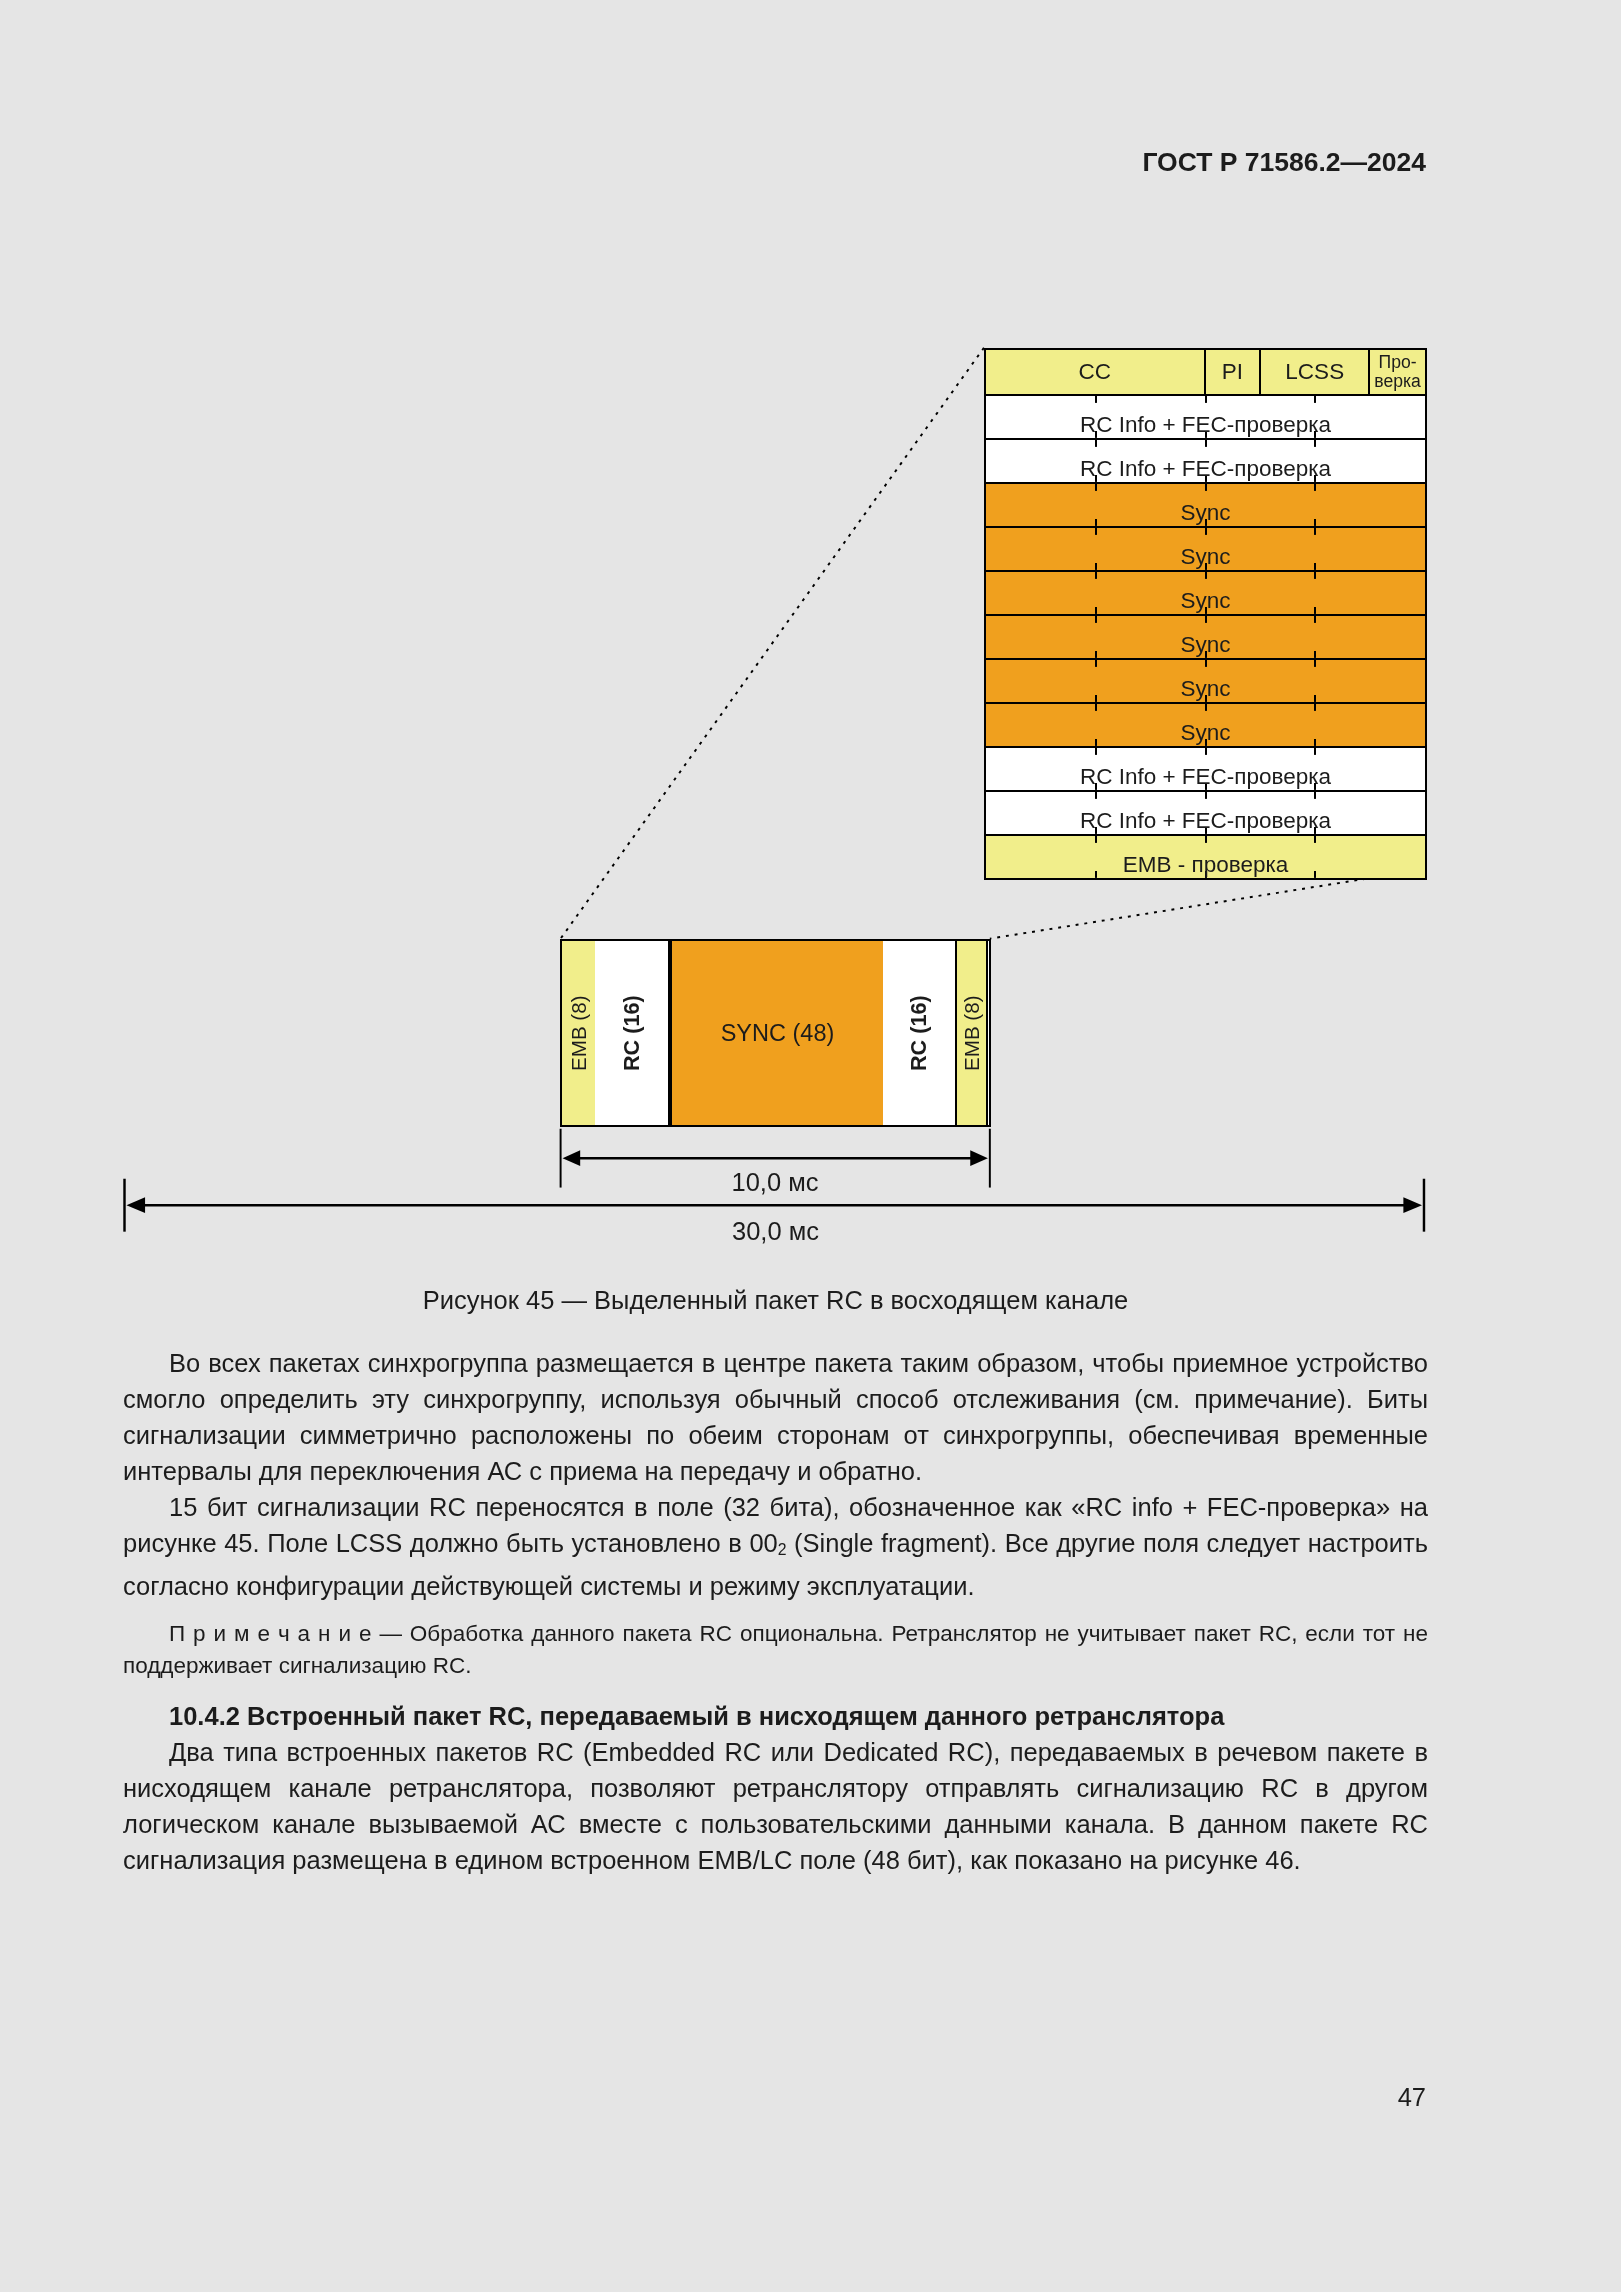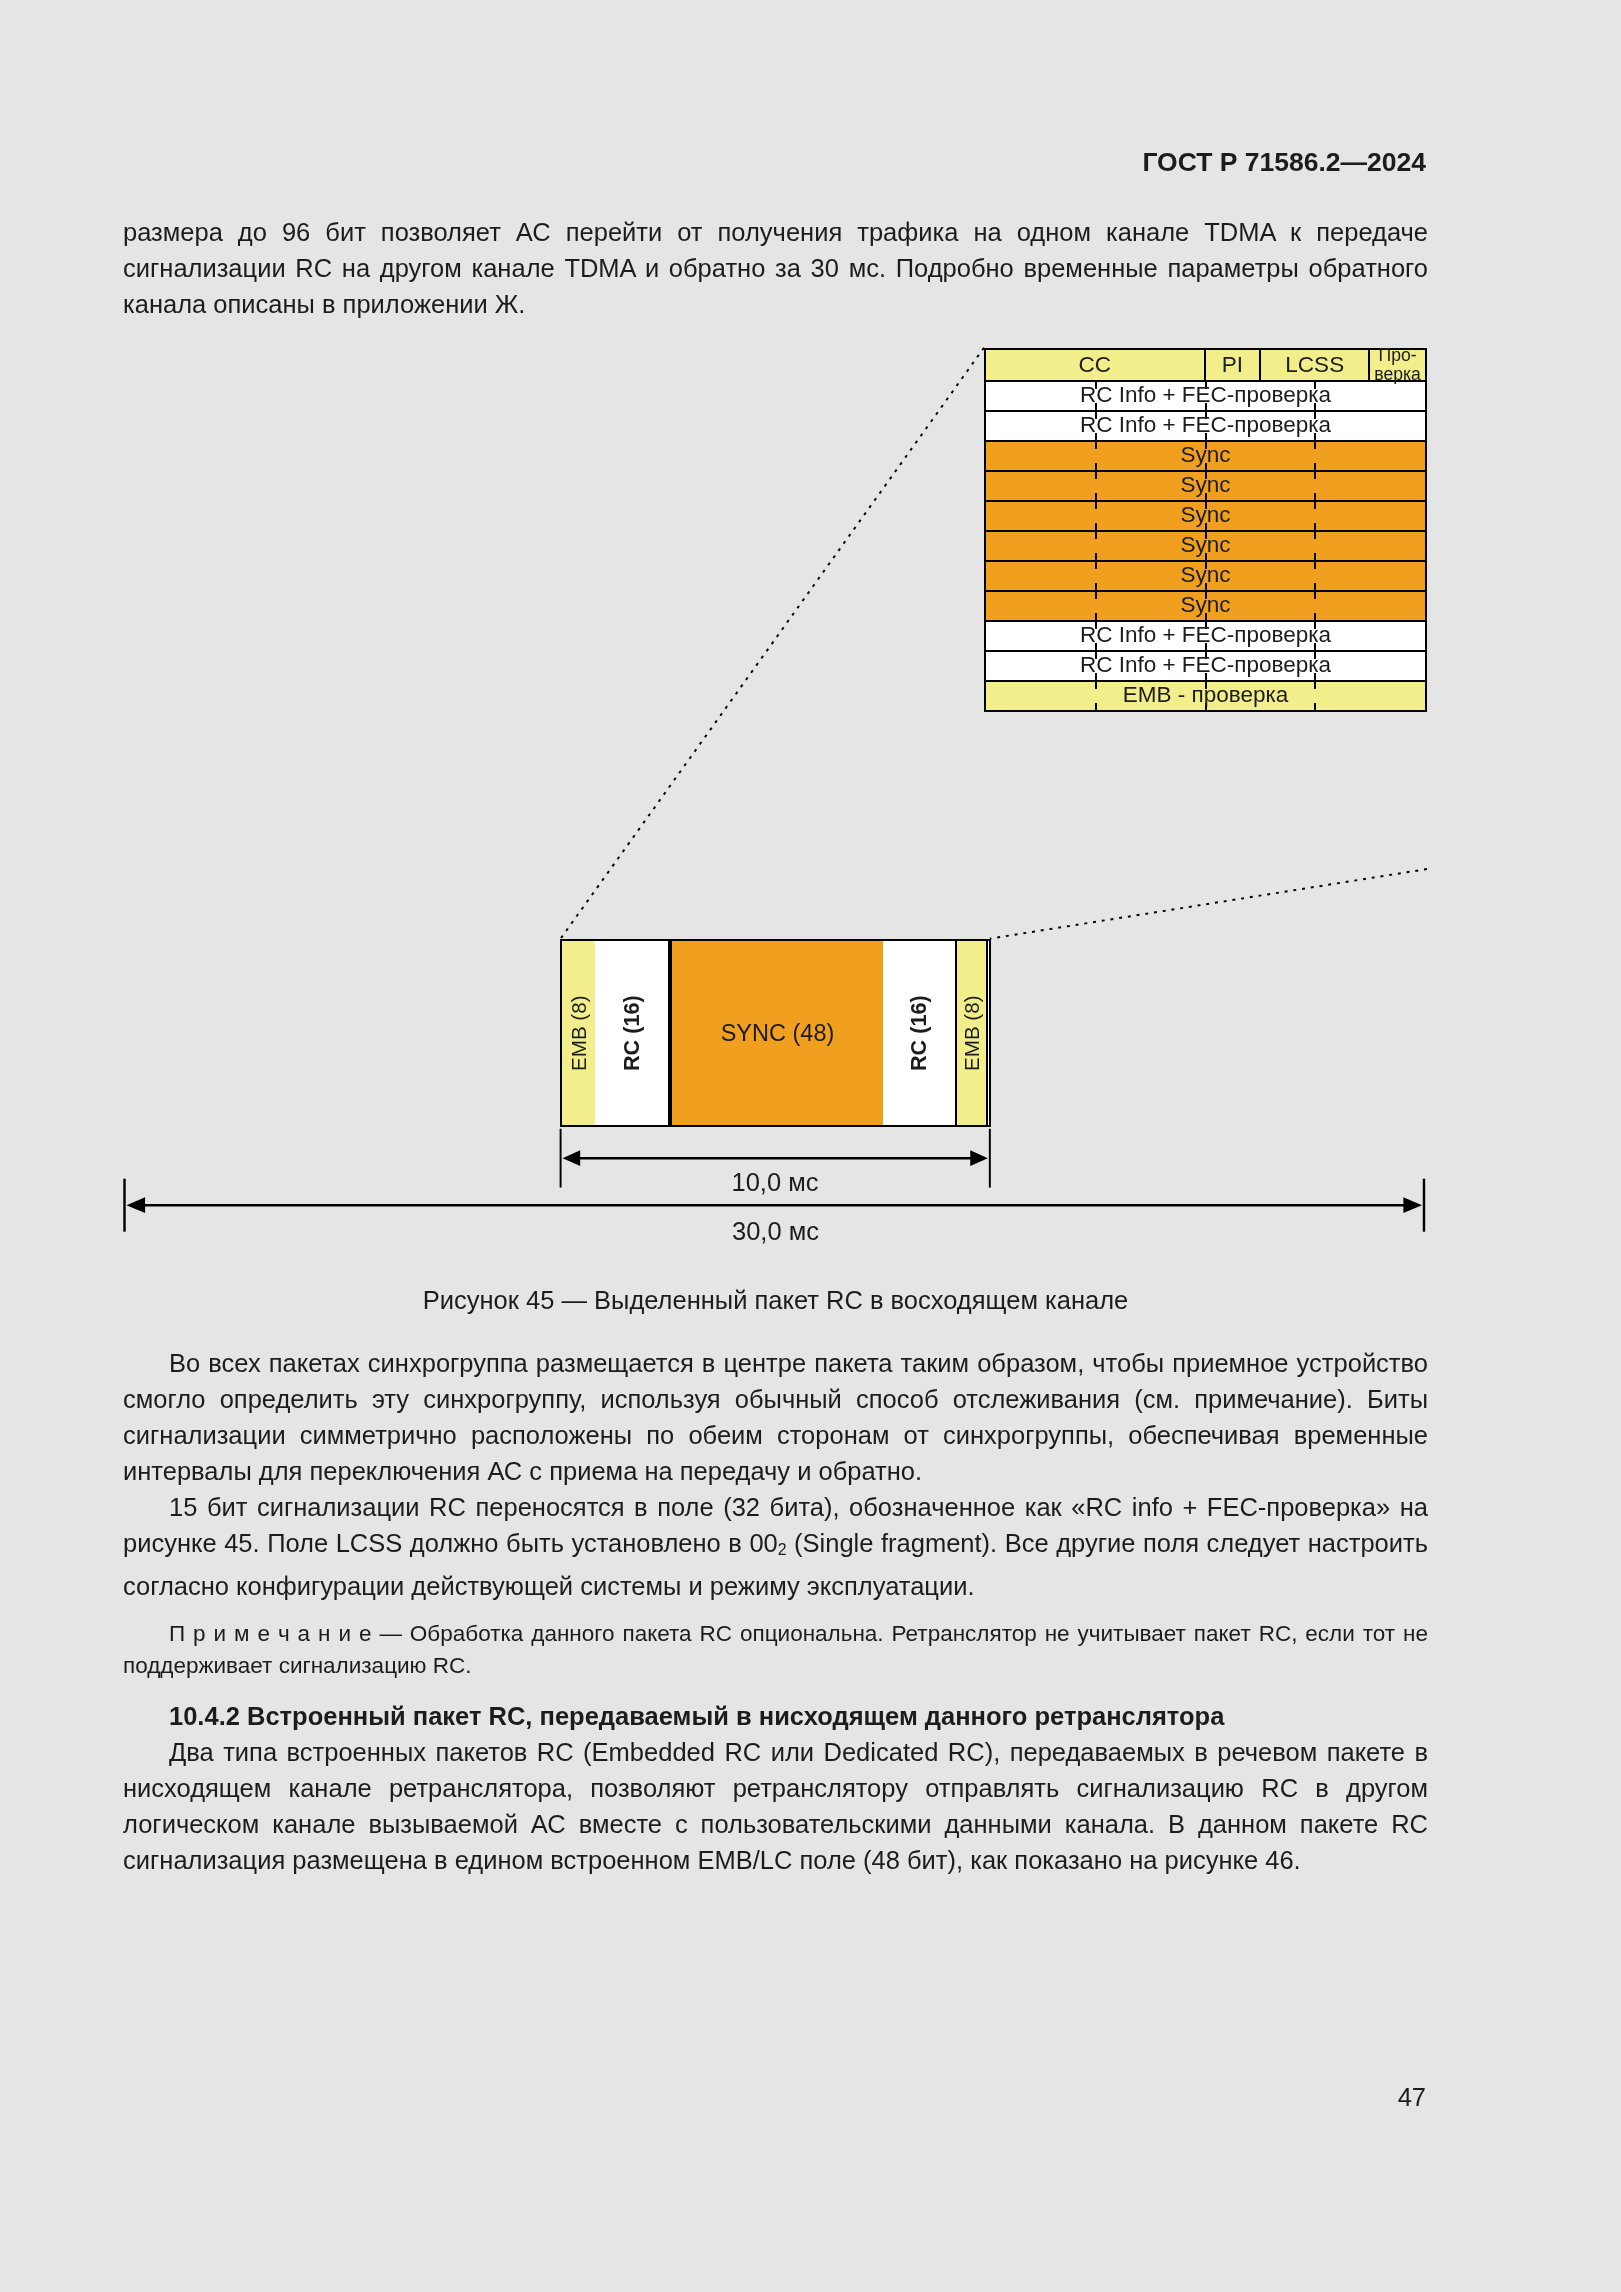--- a/index.html
+++ b/index.html
@@ -27,22 +27,22 @@
   .pagenum { position:absolute; top:2083px; right:195px; font-size:25.5px; }
 
   
   .fig-svg { position:absolute; left:0; top:333px; pointer-events:none; }
 
   .ftable {
     position:absolute; left:984px; top:348px; width:443px;
     border:2px solid #000; background:#fff;
   }
   .trow {
-    height:30px; border-top:2px solid #000;
-    display:flex; align-items:flex-start; justify-content:center;
+    height:44px; border-top:2px solid #000;
+    display:flex; align-items:flex-end; justify-content:center;
     font-size:22.5px; background-color:#fff;
   }
   .trow:first-child { border-top:none; }
   .bg-y { background-color:#f1ee8b; }
   .bg-o { background-color:#f0a01e; }
   .bg-w { background-color:#ffffff; }
   .ticks {
     background-image:
       linear-gradient(#000,#000),linear-gradient(#000,#000),linear-gradient(#000,#000),
       linear-gradient(#000,#000),linear-gradient(#000,#000),linear-gradient(#000,#000);
@@ -74,21 +74,20 @@
   .dim10 { top:1168px; left:579px; width:392px; }
   .dim30 { top:1217px; left:123px; width:1305px; }
 </style>
 </head>
 <body>
 
 <div class="page">
 
   <div class="doc-header">ГОСТ Р 71586.2—2024</div>
 
-  <p class="para p1">размера до 96 бит позволяет АС перейти от получения трафика на одном канале TDMA к передаче сигнализации RC на другом канале TDMA и обратно за 30 мс. Подробно временные параметры обратного канала описаны в приложении Ж.</p>
 
   <svg class="fig-svg" width="1621" height="931" viewBox="0 0 1654 950">
     <g stroke="#000" stroke-width="2" stroke-dasharray="3 6">
       <line x1="1004" y1="15" x2="572" y2="618"></line>
       <line x1="1456" y1="547" x2="1010" y2="618"></line>
     </g>
     <g stroke="#000" fill="#000">
       <line x1="572" y1="812" x2="572" y2="872" stroke-width="2"></line>
       <line x1="1010" y1="812" x2="1010" y2="872" stroke-width="2"></line>
       <line x1="580" y1="842" x2="1002" y2="842" stroke-width="2.5"></line>

